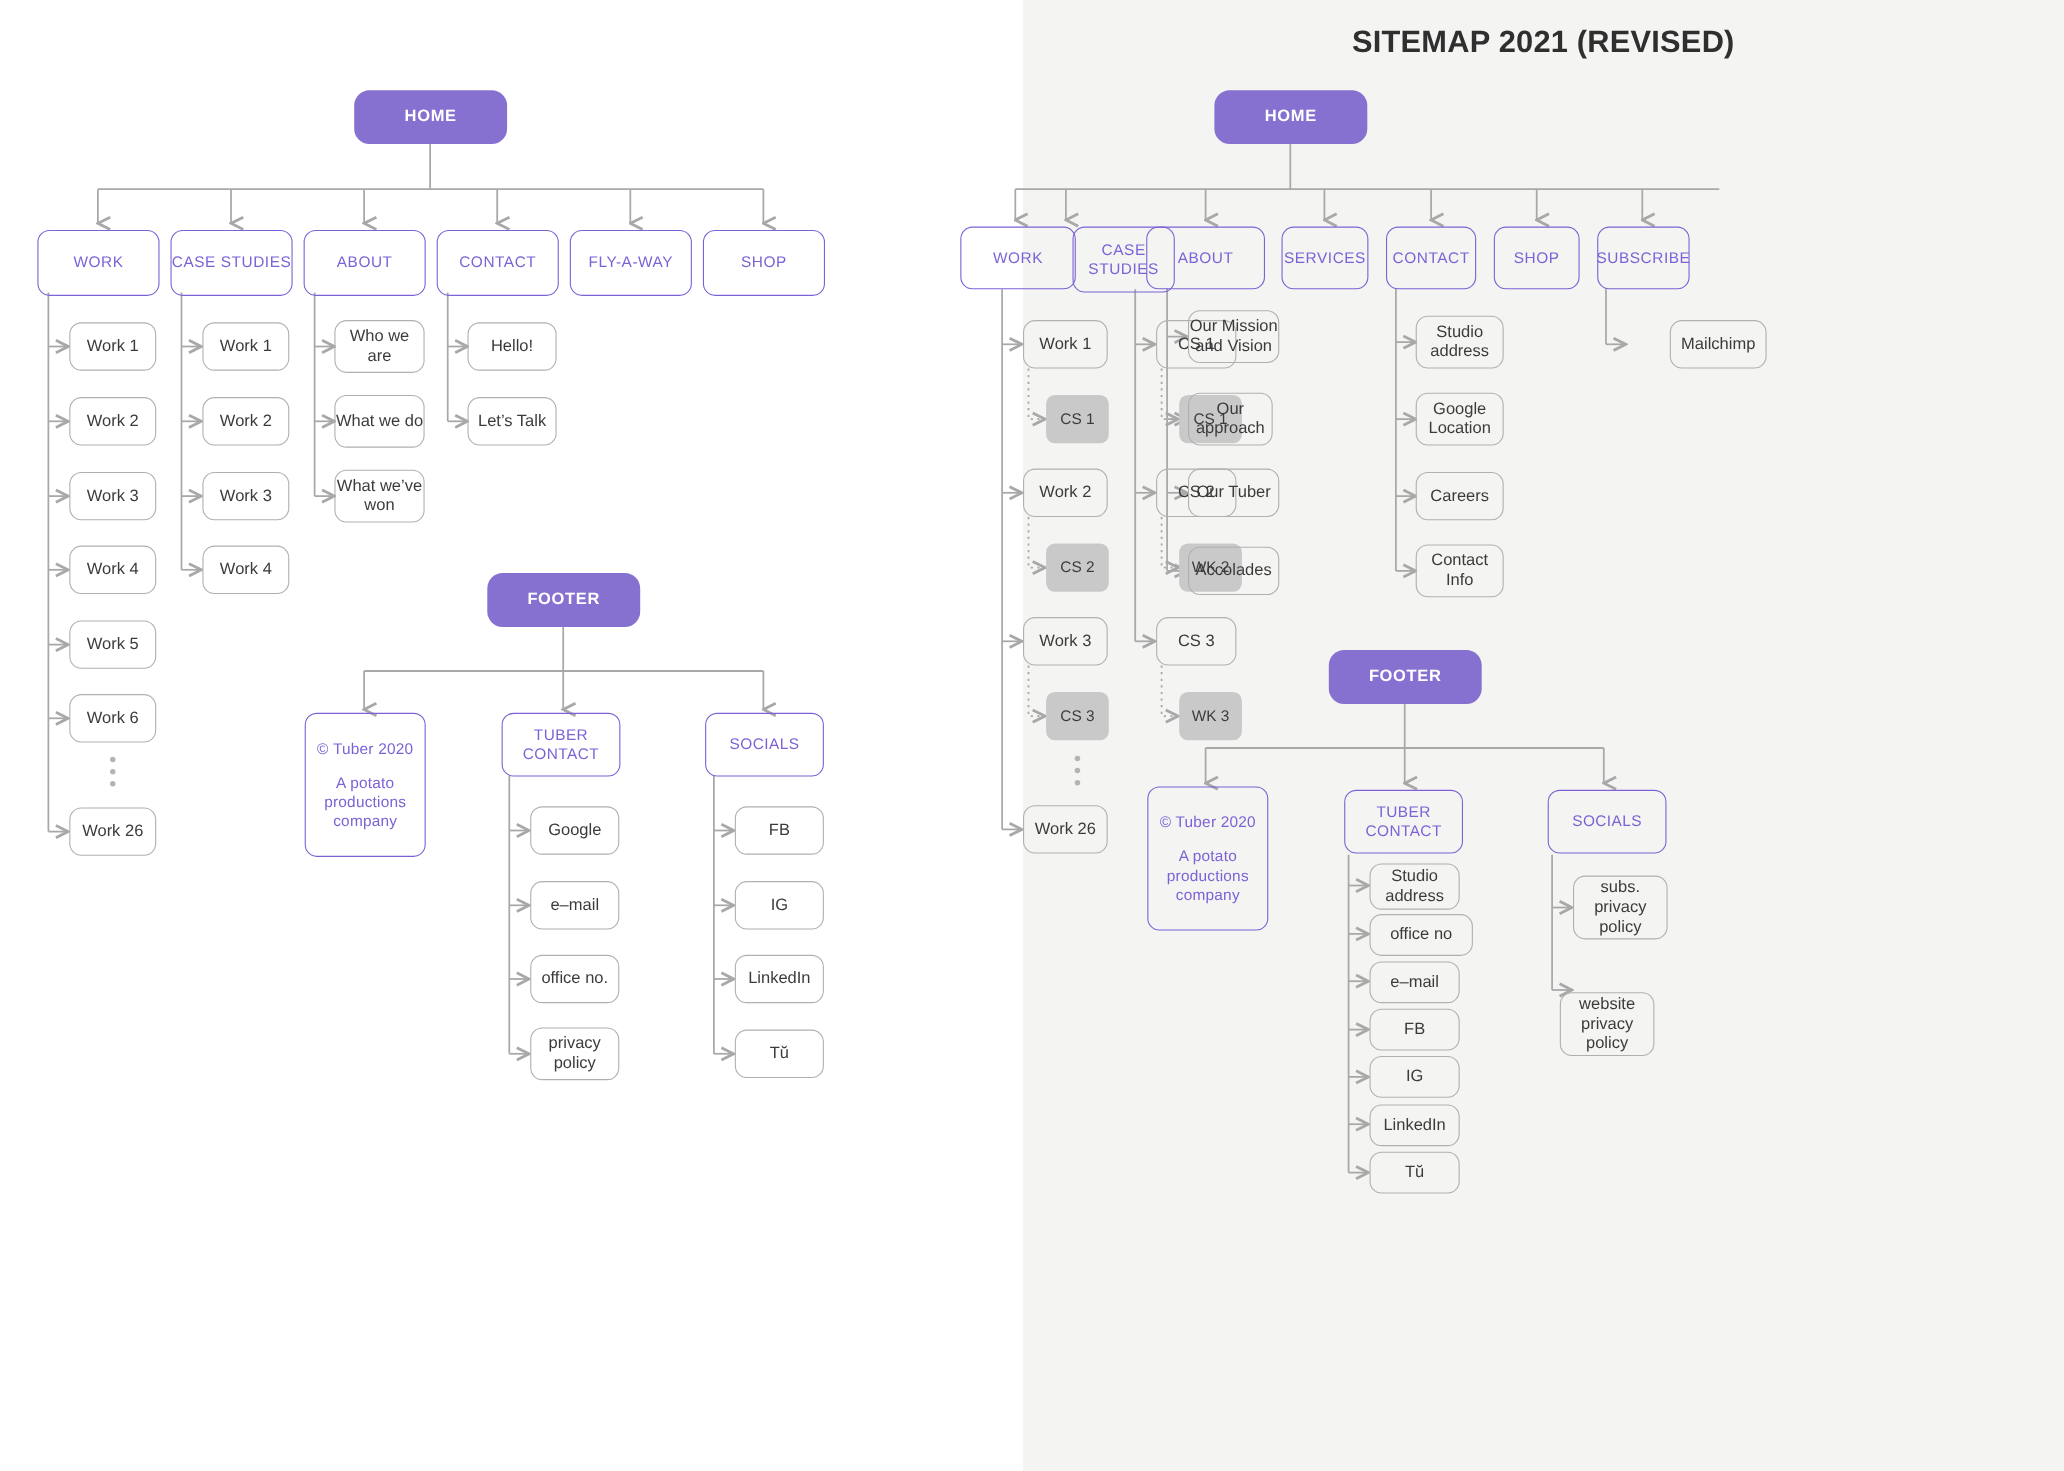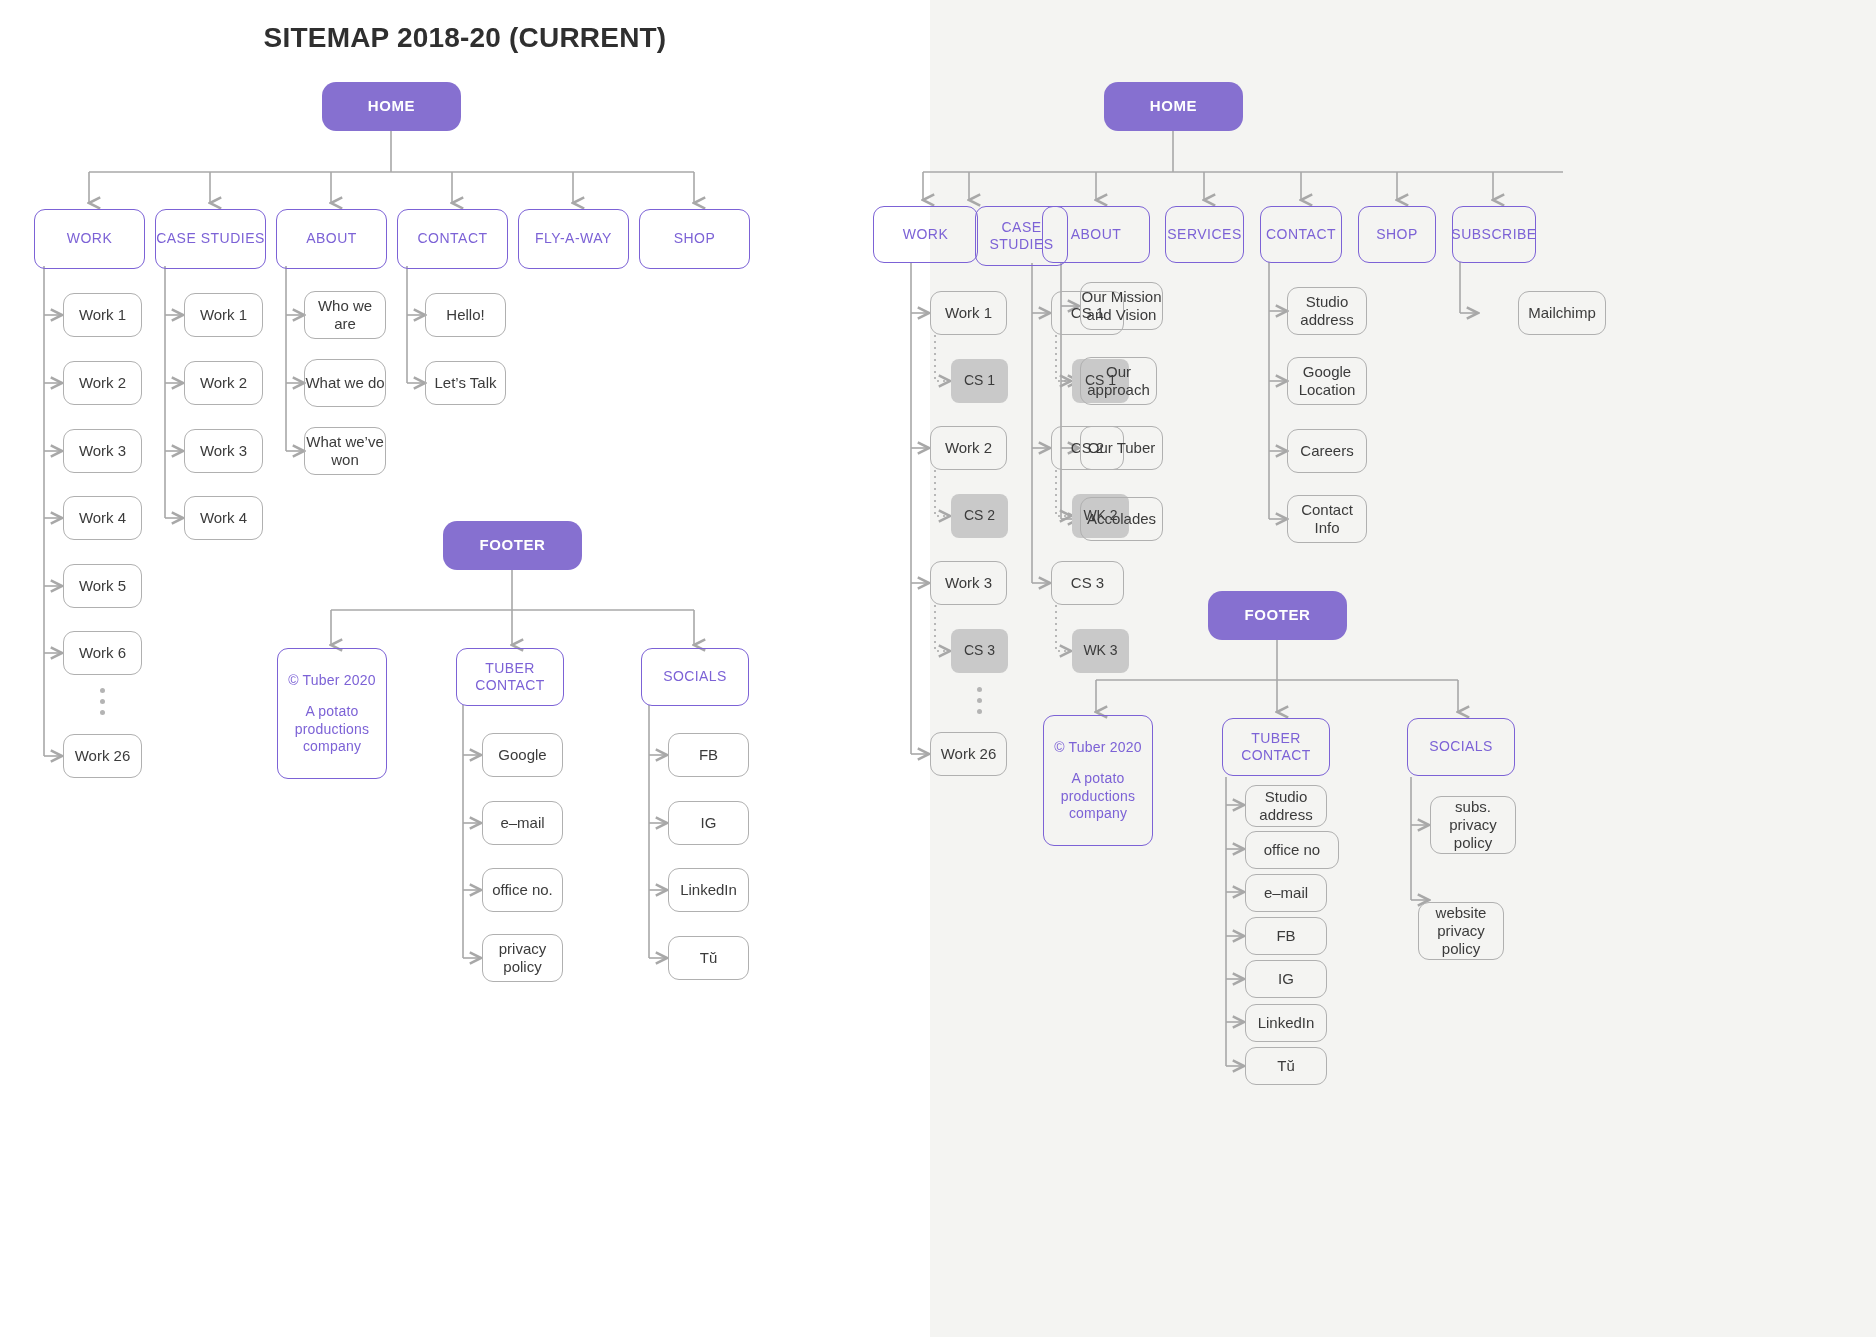--- a/index.html
+++ b/index.html
@@ -67,21 +67,20 @@
   svg.wires path, svg.wires line { fill:none; stroke:#a8a8a8; stroke-width:1.6; }
   svg.wires .dotted { stroke-dasharray:2 4; }
 </style>
 </head>
 <body>
 
 <div class="board">
 
   <section class="panel" id="panel-left">
 
-    <div class="panel-title">SITEMAP 2018-20 (CURRENT)</div>
 
     <svg class="wires" viewBox="0 0 930 1337" preserveAspectRatio="none">
       <defs>
         <marker id="ahL" markerWidth="9" markerHeight="9" refX="8" refY="4.5" orient="auto">
           <path d="M1,1 L8,4.5 L1,8" stroke="#a8a8a8" stroke-width="1.4" fill="none"></path>
         </marker>
         <marker id="avL" markerWidth="9" markerHeight="9" refX="4.5" refY="8" orient="auto">
           <path d="M1,1 L4.5,8 L8,1" stroke="#a8a8a8" stroke-width="1.4" fill="none"></path>
         </marker>
       </defs>
@@ -159,21 +158,21 @@
         <i></i>
     </div>
     <div class="node leaf" style="left:63px; top:734px; width:79px; height:44px;">Work 26</div>
 
     <div class="node leaf" style="left:184px; top:293px; width:79px; height:44px;">Work 1</div>
     <div class="node leaf" style="left:184px; top:361px; width:79px; height:44px;">Work 2</div>
     <div class="node leaf" style="left:184px; top:429px; width:79px; height:44px;">Work 3</div>
     <div class="node leaf" style="left:184px; top:496px; width:79px; height:44px;">Work 4</div>
 
     <div class="node leaf" style="left:304px; top:291px; width:82px; height:48px;">Who we are</div>
-    <div class="node leaf" style="left:304px; top:359px; width:82px; height:48px;border-radius:13px;">What we do</div>
+    <div class="node leaf" style="left:304px; top:359px; width:82px; height:48px;">What we do</div>
     <div class="node leaf" style="left:304px; top:427px; width:82px; height:48px;">What we’ve won</div>
 
     <div class="node leaf" style="left:425px; top:293px; width:81px; height:44px;">Hello!</div>
     <div class="node leaf" style="left:425px; top:361px; width:81px; height:44px;">Let’s Talk</div>
 
     <div class="node root" style="left:443px; top:521px; width:139px; height:49px;">FOOTER</div>
 
     <div class="node brandblock" style="left:277px; top:648px; width:110px; height:131px; padding:10px 8px;">
       <span>© Tuber 2020</span>
       <span>A potato productions company</span>
@@ -188,20 +187,21 @@
     <div class="node leaf" style="left:482px; top:934px; width:81px; height:48px;">privacy policy</div>
 
     <div class="node leaf" style="left:668px; top:733px; width:81px; height:44px;">FB</div>
     <div class="node leaf" style="left:668px; top:801px; width:81px; height:44px;">IG</div>
     <div class="node leaf" style="left:668px; top:868px; width:81px; height:44px;">LinkedIn</div>
     <div class="node leaf" style="left:668px; top:936px; width:81px; height:44px;">Tŭ</div>
   </section>
 
   <section class="panel" id="panel-right">
 
+    <div class="panel-title">SITEMAP 2021 (REVISED)</div>
 
     <svg class="wires" viewBox="0 0 946 1337" preserveAspectRatio="none">
       <defs>
         <marker id="ahR" markerWidth="9" markerHeight="9" refX="8" refY="4.5" orient="auto">
           <path d="M1,1 L8,4.5 L1,8" stroke="#a8a8a8" stroke-width="1.4" fill="none"></path>
         </marker>
         <marker id="avR" markerWidth="9" markerHeight="9" refX="4.5" refY="8" orient="auto">
           <path d="M1,1 L4.5,8 L8,1" stroke="#a8a8a8" stroke-width="1.4" fill="none"></path>
         </marker>
       </defs>

